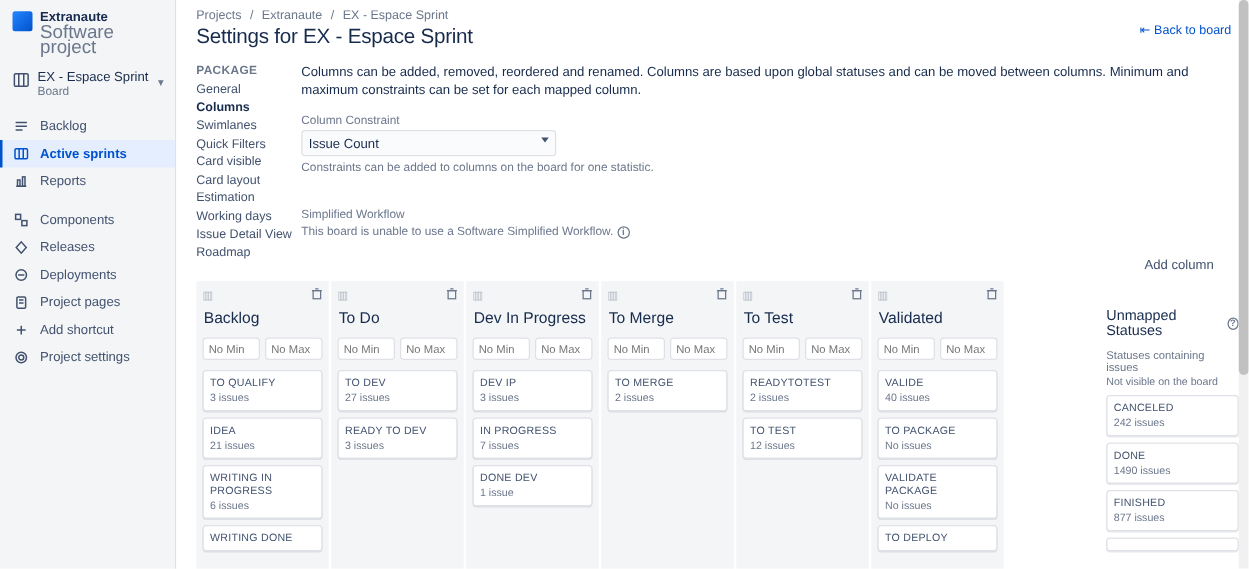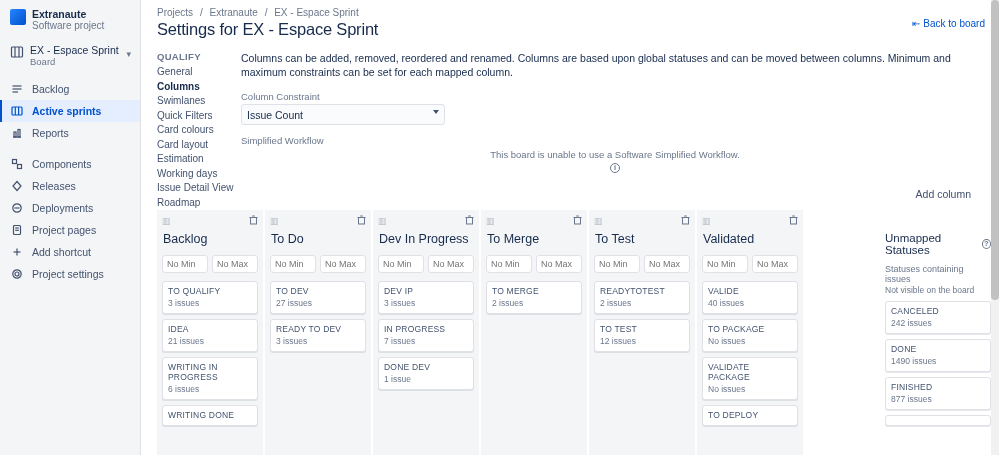--- a/index.html
+++ b/index.html
@@ -22,21 +22,21 @@
     flex: 0 0 141px;
     position: relative;
   }
   .proj-head { padding: 8px 8px 6px 10px; display: flex; gap: 6px; align-items: flex-start; }
   .proj-avatar {
     width: 16px; height: 16px; border-radius: 2px;
     background: linear-gradient(135deg,#2684ff,#0052cc);
     flex: 0 0 16px; margin-top: 1px;
   }
   .proj-name { font-size: 10.5px; font-weight: 600; color: #172b4d; line-height: 12px; }
-  .proj-type { font-size: 10px; color: #6b778c; line-height: 12px; }
+  .proj-type { font-size: 15px; color: #6b778c; line-height: 12px; }
 
   .board-row {
     display: flex; align-items: flex-start; gap: 6px;
     padding: 6px 8px 8px 10px;
     position: relative;
   }
   .board-icon {
     width: 14px; height: 14px; flex: 0 0 14px; margin-top: 1px;
     color: #42526e;
   }
@@ -94,23 +94,23 @@
     background: #fafbfc; padding: 0 18px 0 5px;
     -webkit-appearance: none; appearance: none;
   }
   .select-arrow {
     position: absolute; right: 6px; top: 6px; pointer-events: none;
     width: 0; height: 0; border-left: 3.5px solid transparent; border-right: 3.5px solid transparent;
     border-top: 4px solid #42526e;
   }
   .hint { font-size: 9.5px; color: #6b778c; margin-top: 4px; }
 
-  .wf-label { font-size: 9.5px; color: #6b778c; margin-top: 10px; }
+  .wf-label { font-size: 9.5px; color: #6b778c; margin-top: 26px; }
   .wf-title { font-size: 11px; font-weight: 700; color: #172b4d; margin-top: 1px; }
-  .wf-note { font-size: 9.5px; color: #6b778c; margin-top: 3px; display: flex; align-items: center; gap: 3px; flex-direction: column; }
+  .wf-note { font-size: 9.5px; color: #6b778c; margin-top: 3px; display: flex; align-items: center; gap: 3px; }
   .info-circ {
     width: 10px; height: 10px; border-radius: 50%; border: 1px solid #6b778c;
     font-size: 7.5px; line-height: 8px; text-align: center; color: #6b778c; font-weight: 700;
     display: inline-block;
   }
 
   .add-col-row { text-align: right; padding: 14px 12px 6px 0; }
   .add-col-btn {
     font-size: 10.5px; color: #42526e; background: transparent;
     border: none; cursor: pointer; font-family: "Liberation Sans", sans-serif;
@@ -294,43 +294,44 @@
     <div class="page-title">Settings for EX - Espace Sprint</div>
 
     <div class="back-board">
       <span>⇤</span>
       <span>Back to board</span>
     </div>
 
     <div class="body-cols">
 
       <div class="settings-col">
-        <div class="settings-title">QUALIFY</div>
+        <div class="settings-title">PACKAGE</div>
         <div class="settings-link">General</div>
         <div class="settings-link active">Columns</div>
         <div class="settings-link">Swimlanes</div>
         <div class="settings-link">Quick Filters</div>
-        <div class="settings-link">Card colours</div>
+        <div class="settings-link">Card visible</div>
         <div class="settings-link">Card layout</div>
         <div class="settings-link">Estimation</div>
         <div class="settings-link">Working days</div>
         <div class="settings-link">Issue Detail View</div>
         <div class="settings-link">Roadmap</div>
       </div>
 
       <div class="main-col">
         <div class="main-desc">Columns can be added, removed, reordered and renamed. Columns are based upon global statuses and can be moved between columns. Minimum and maximum constraints can be set for each mapped column.</div>
 
         <div class="field-label">Column Constraint</div>
         <div class="select-wrap">
           <select class="constraint">
             <option>Issue Count</option>
           </select>
           <span class="select-arrow"></span>
         </div>
+        <div class="hint">Constraints can be added to columns on the board for one statistic.</div>
 
         <div class="wf-label">Simplified Workflow</div>
         <div class="wf-note">
           <span>This board is unable to use a Software Simplified Workflow.</span>
           <span class="info-circ">i</span>
         </div>
 
         <div class="add-col-row">
           <button class="add-col-btn">Add column</button>
         </div>

